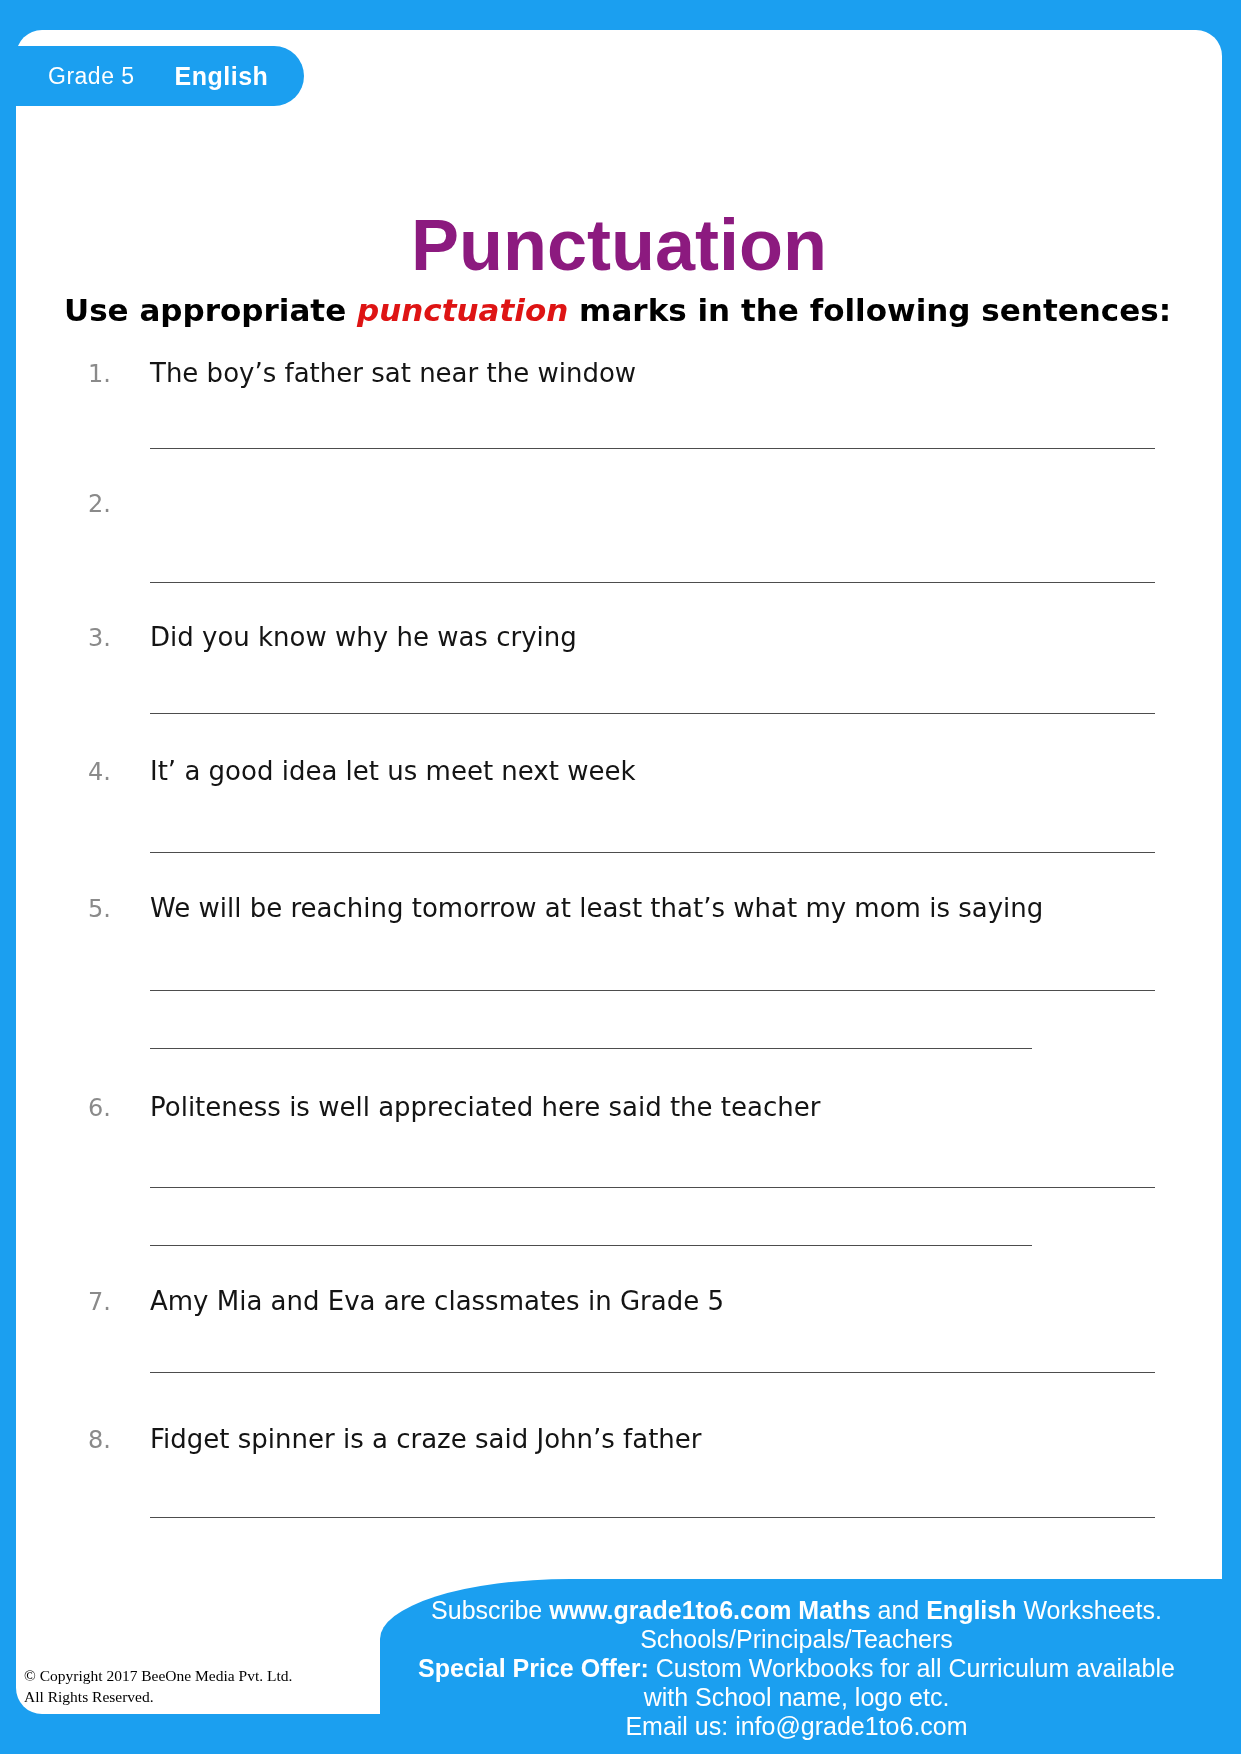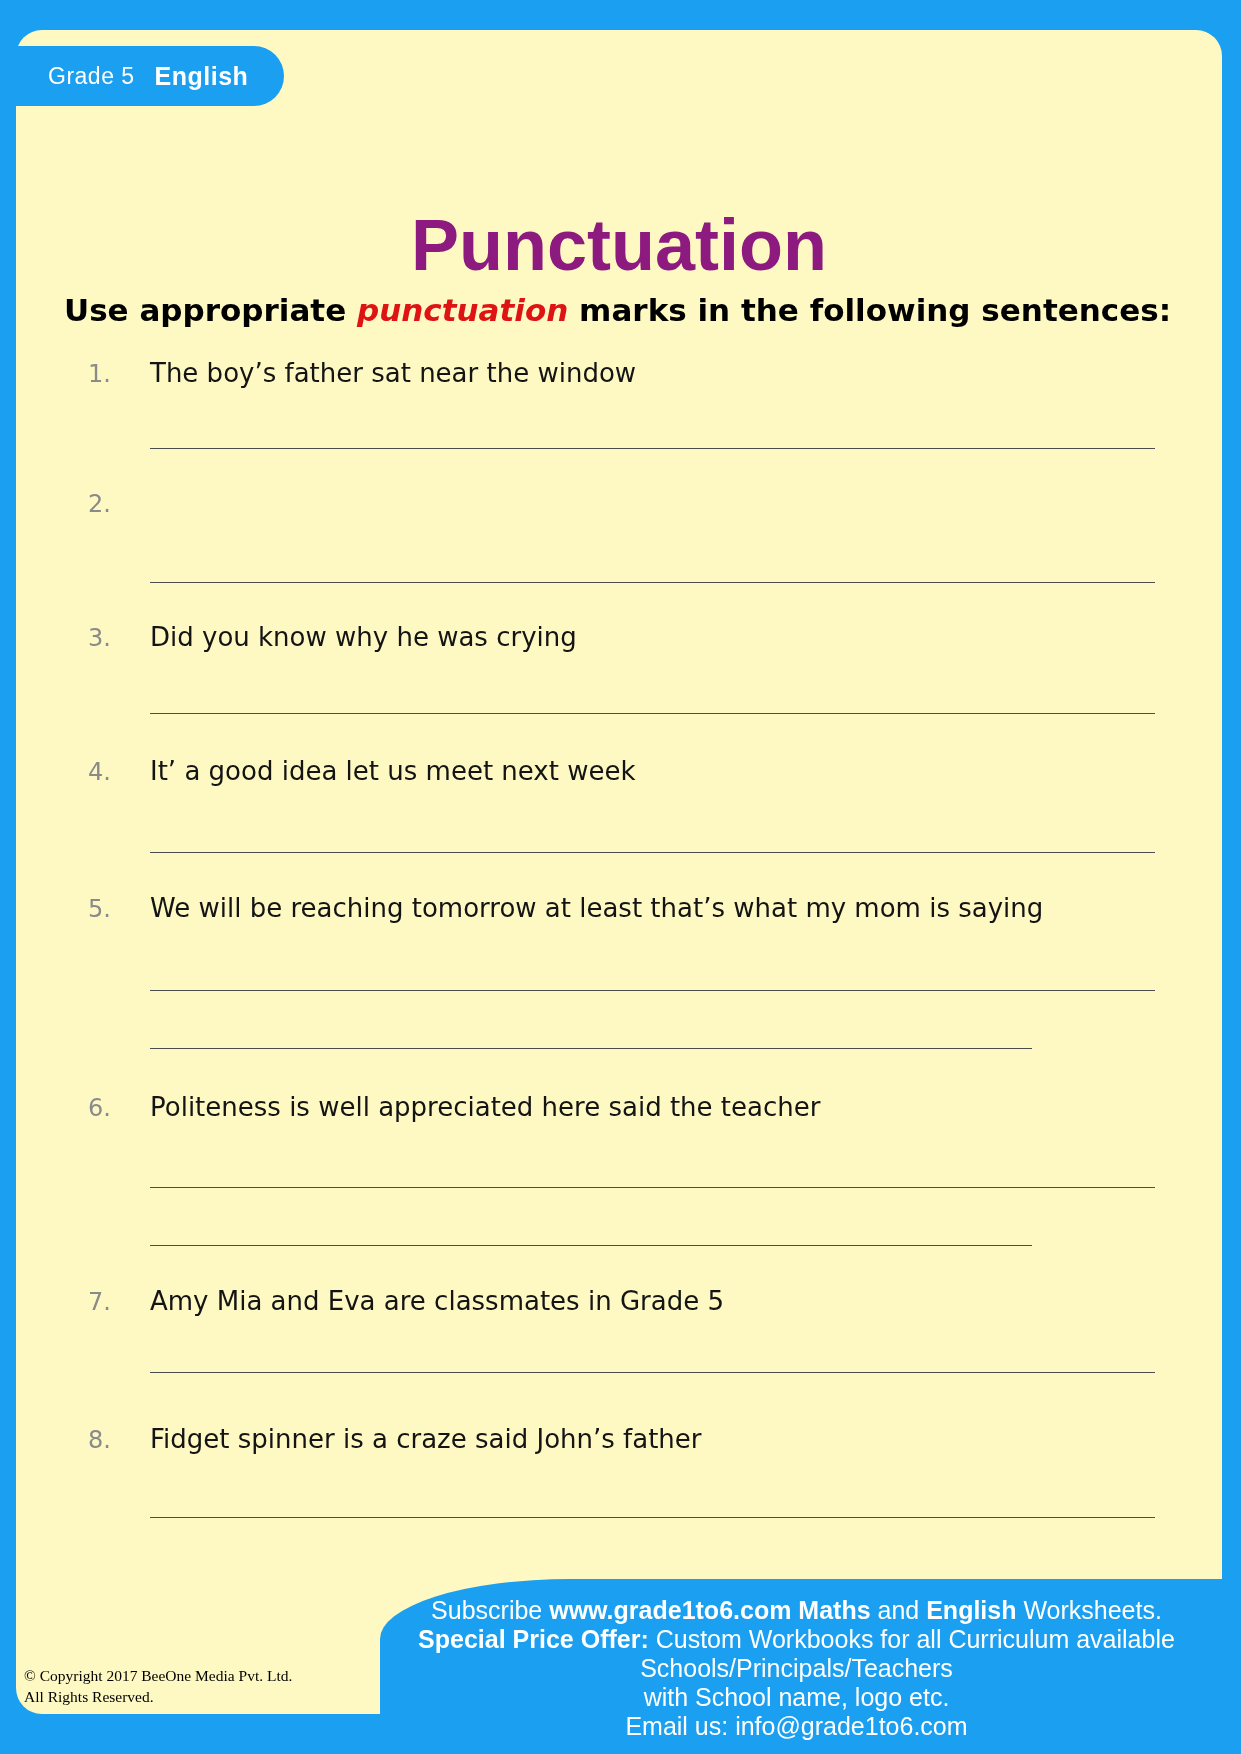--- a/index.html
+++ b/index.html
@@ -3,27 +3,27 @@
 <meta charset="utf-8">
 <style>
   html,body{margin:0;padding:0;}
   body{
     width:1241px;height:1754px;position:relative;overflow:hidden;
     background:#1B9FF0;
     font-family:"Liberation Sans",sans-serif;
   }
   .card{
     position:absolute;left:16px;top:30px;width:1206px;height:1684px;
-    background:#fef9c3;border-radius:26px;z-index:1;
+    background:#ffffff;border-radius:26px;z-index:1;
   }
   
   .pill{
     position:absolute;left:0;top:46px;height:60px;z-index:3;
     background:#1B9FF0;border-radius:0 30px 30px 0;
-    display:flex;align-items:center;gap:20px;
+    display:flex;align-items:center;gap:40px;
     padding:0 36px 0 48px;
   }
   .pill .grade{color:#ffffff;font-size:23px;font-weight:400;letter-spacing:.5px;}
   .pill .subject{color:#ffffff;font-size:25px;font-weight:700;letter-spacing:.5px;}
 
   .title{
     position:absolute;left:0;right:0;top:126px;text-align:center;
     font-size:72px;font-weight:700;color:#8C1A7F;letter-spacing:0;
   }
   .instruction{
@@ -119,22 +119,22 @@
 
 </div>
 
 <div class="pill">
   <span class="grade">Grade 5</span>
   <span class="subject">English</span>
 </div>
 
 <div class="footer">
   <div class="ln"><span>Subscribe </span><b>www.grade1to6.com Maths</b><span> and </span><b>English</b><span> Worksheets.</span></div>
+  <div class="ln">Schools/Principals/Teachers</div>
   <div class="ln"><b>Special Price Offer:</b><span> Custom Workbooks for all Curriculum available</span></div>
-  <div class="ln">Schools/Principals/Teachers</div>
   <div class="ln">with School name, logo etc.</div>
   <div class="ln">Email us: info@grade1to6.com</div>
 </div>
 
 <div class="copyright">
   <div>© Copyright 2017 BeeOne Media Pvt. Ltd.</div>
   <div>All Rights Reserved.</div>
 </div>
 
 </body></html>

